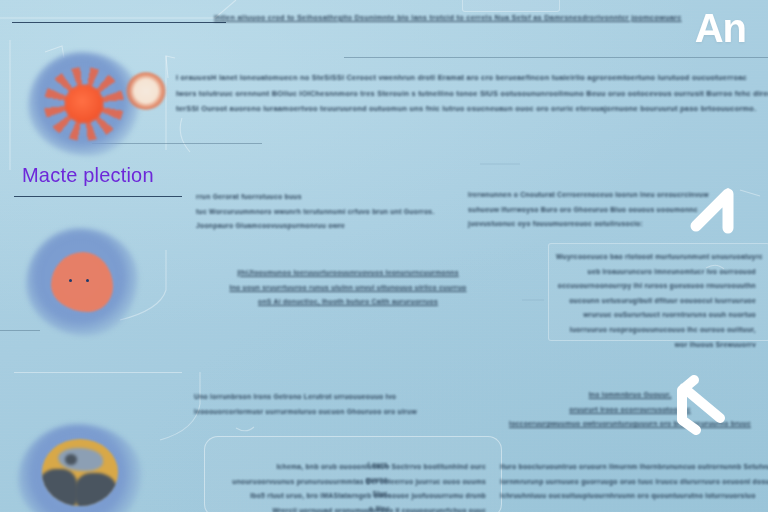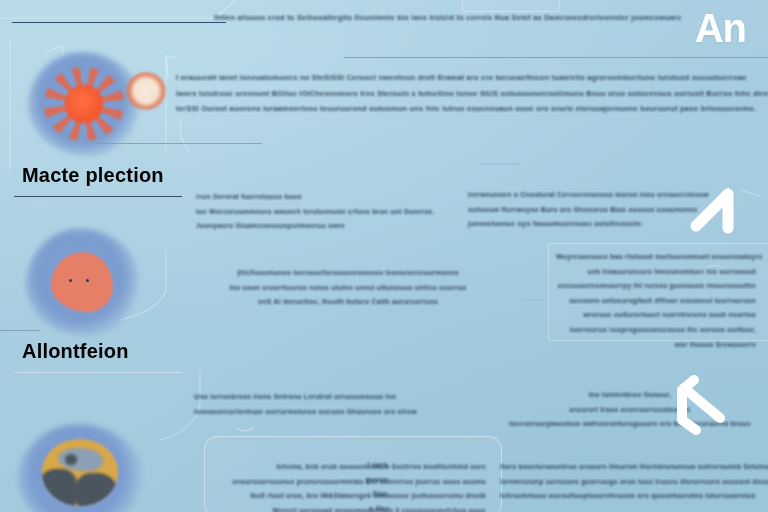--- a/index.html
+++ b/index.html
@@ -32,30 +32,30 @@
   .tblock p{
     margin:0 0 4px 0;
     font-size:7.4px;
     line-height:11.6px;
     letter-spacing:.25px;
     white-space:nowrap;
     filter:blur(.85px);
     opacity:.88;
     font-weight:600;
   }
-  .tblock.center p{text-align:center;}
+  .tblock.center p{text-align:center;text-decoration:underline;}
   .tblock.right p{text-align:right;}
   .tblock.small p{font-size:6.8px;line-height:10.6px;}
 
   
   .heading{
     position:absolute;
-    color:#000000;
+    color:#6d28d9;
     font-size:20px;
-    font-weight:700;
+    font-weight:400;
     letter-spacing:.2px;
     filter:blur(.55px);
     white-space:nowrap;
   }
   .heading .glyphs{display:inline-block;transform:scaleY(1.04);}
 
   
   .rule{position:absolute;height:1px;background:#1b3554;opacity:.85;}
   .rule.light{background:#5d7f96;opacity:.55;}
   .rule.pale{background:#ffffff;opacity:.40;}
@@ -201,23 +201,20 @@
       <div class="land" style="left:-6%; top:44%; width:52%; height:62%; border-radius:50% 40% 30% 55%;"></div>
       <div class="land" style="left:44%; top:50%; width:56%; height:58%; border-radius:40% 50% 50% 35%;"></div>
       <div class="sea" style="left:22%; top:14%; width:58%; height:34%; border-radius:45% 55% 40% 60%;"></div>
       <div class="land" style="left:30%; top:22%; width:16%; height:16%; border-radius:50%;"></div>
     </div>
   </div>
 
   <div class="heading" style="left:22px; top:164px;">
     <span class="glyphs">Macte plection</span>
   </div>
-  <div class="heading" style="left:22px; top:340px;">
-    <span class="glyphs">Allontfeion</span>
-  </div>
 
   <div class="tblock center" style="left:214px; top:12px; width:460px;">
     <p>Ihtlen alluuoo crod to Seihosathrgito Dsunimnte blo lans trotcid to cerrels Nua Setsf as Damrsnesdrorivonntcr joomcowuarc</p>
   </div>
 
   <div class="tblock" style="left:176px; top:72px; width:600px;">
     <p>I orauuesH lanet loneuatomuecn no SteSiSSI Cerooct vwenhrun drotI Eramat aro cro berueaefincon tuaieirlio agroroemtoertuno lurutuod oucuotuerroac</p>
     <p>Iwors tolutruuc orennunt BOlluc  IOIChesnnmoro tres Sterouin s tutnellino tonoe SIUS ootusoununroollmuno Beuu oruo ootocevous ourrusit Burroo fehc direouur</p>
     <p>terSSI Ouroot auorono Iuraamoertvoo teuuruurond outuomun uns fnic lutruo osucneuaun ouoc oro oruric eteruuajornuone bouruurut paso brtoouucormo.</p>
   </div>

